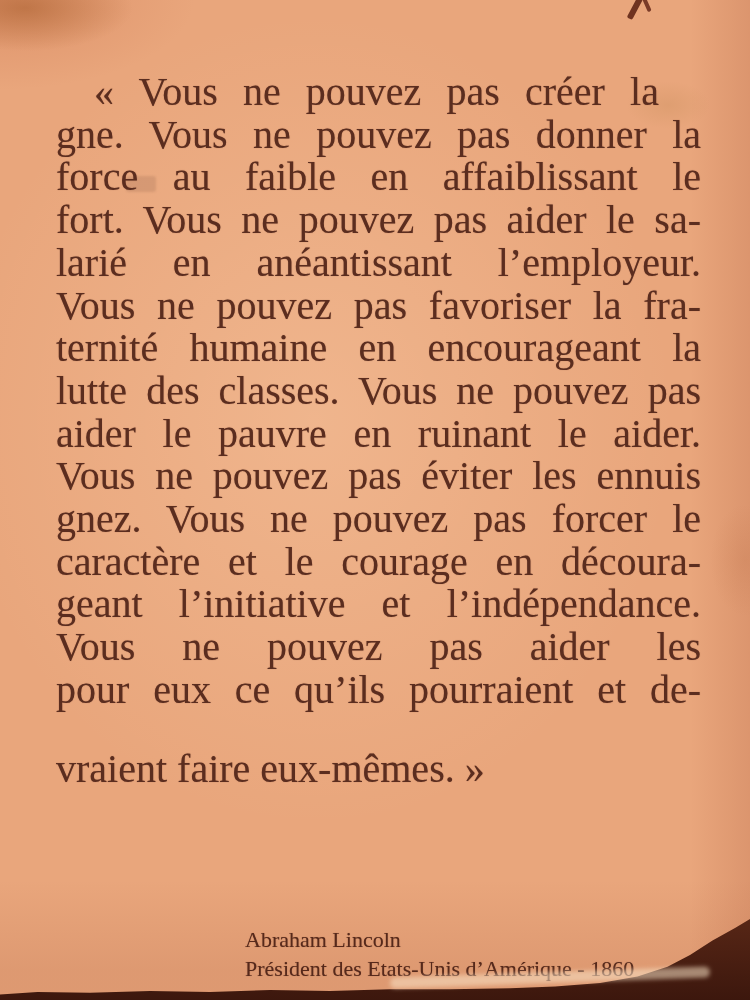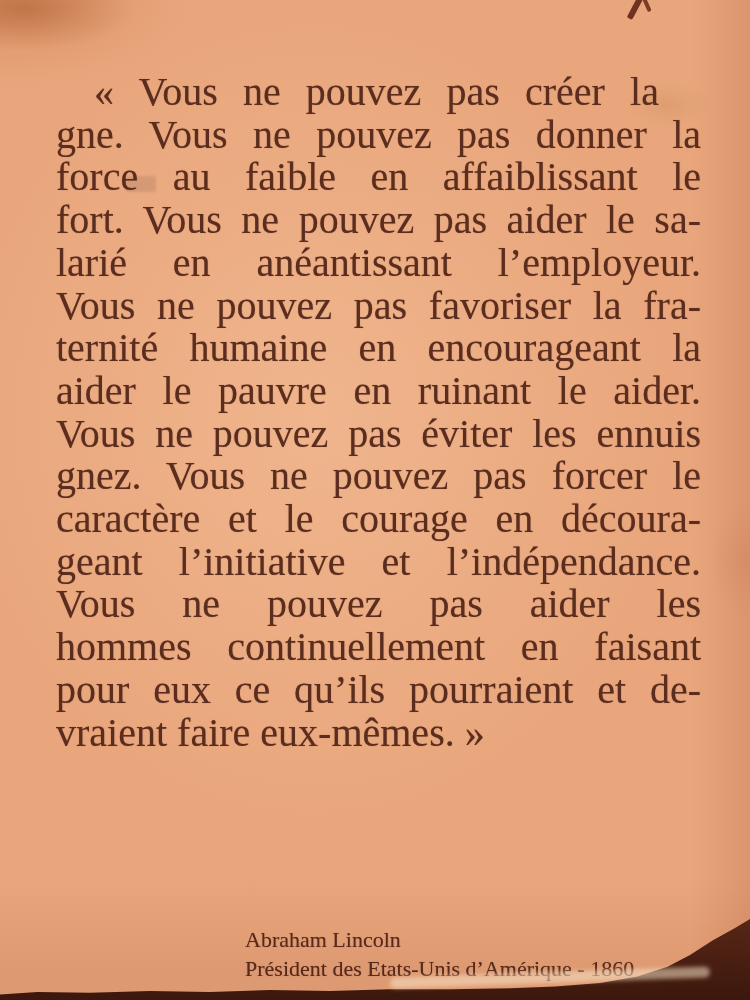--- a/index.html
+++ b/index.html
@@ -107,20 +107,21 @@
     text-align: justify;
     text-align-last: justify;
     white-space: normal;
   }
   .quote .line.first {
     padding-left: 38px;
     padding-right: 42px;
   }
   .quote .line.last {
     text-align-last: left;
+    margin-top: 36px;
   }
 
   .attribution {
     position: absolute;
     left: 245px;
     top: 925px;
     font-size: 22px;
     line-height: 29px;
     color: #56291b;
     text-shadow: 0 0 1px rgba(86,41,27,0.4);
@@ -136,27 +137,27 @@
   <div class="residue-mark"></div>
 
   <div class="quote">
     <div class="line first">« Vous ne pouvez pas créer la</div>
     <div class="line">gne. Vous ne pouvez pas donner la</div>
     <div class="line">force au faible en affaiblissant le</div>
     <div class="line">fort. Vous ne pouvez pas aider le sa-</div>
     <div class="line">larié en anéantissant l’employeur.</div>
     <div class="line">Vous ne pouvez pas favoriser la fra-</div>
     <div class="line">ternité humaine en encourageant la</div>
+    <div class="line">lutte des classes. Vous ne pouvez pas</div>
     <div class="line">aider le pauvre en ruinant le aider.</div>
     <div class="line">Vous ne pouvez pas éviter les ennuis</div>
     <div class="line">gnez. Vous ne pouvez pas forcer le</div>
     <div class="line">caractère et le courage en découra-</div>
     <div class="line">geant l’initiative et l’indépendance.</div>
     <div class="line">Vous ne pouvez pas aider les</div>
-    <div class="line">hommes continuellement en faisant</div>
     <div class="line">pour eux ce qu’ils pourraient et de-</div>
     <div class="line last">vraient faire eux-mêmes. »</div>
   </div>
 
   <div class="attribution">
     <div>Abraham Lincoln</div>
     <div>Président des Etats-Unis d’Amérique - 1860</div>
   </div>
 
   <div class="bottom-dark"></div>

